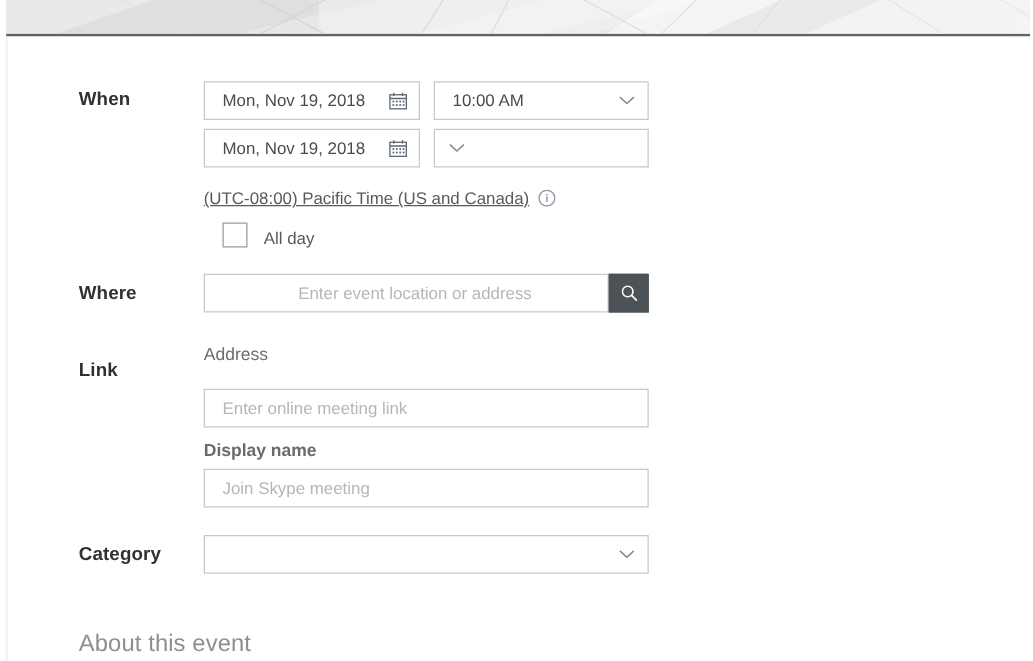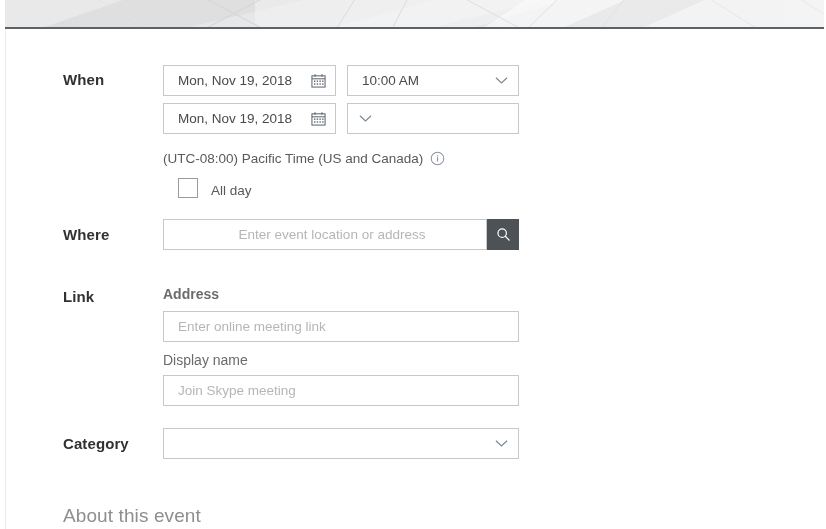--- a/index.html
+++ b/index.html
@@ -46,21 +46,21 @@
 
   
   .cal{width:15px;height:15px;display:block;}
   
   .chev{width:13px;height:9px;display:block;}
   
   .info{width:15px;height:15px;display:block;vertical-align:-3px;margin-left:7px;}
 
   .tz{
     position:absolute;left:163px;font-size:13.5px;color:#5a5a5a;white-space:nowrap;
-    display:flex;
+    display:flex;text-decoration:underline;
   }
 
   .allday{position:absolute;left:163px;display:flex;align-items:flex-end;padding-left:15px;}
   .cbx{
     width:20px;height:20px;box-sizing:border-box;
     border:1px solid #9a9a9a;background:#fff;flex:0 0 auto;
   }
   .allday-label{font-size:13.5px;color:#595959;margin-left:13px;white-space:nowrap;}
 
   .sublabel{
@@ -206,26 +206,26 @@
     </div>
     <div class="searchbtn" style="left:487px;top:192px;">
       <svg viewBox="0 0 16 16">
         <circle cx="6.6" cy="6.6" r="4.5" fill="none" stroke="#ffffff" stroke-width="1.3"></circle>
         <line x1="9.9" y1="9.9" x2="14" y2="14" stroke="#ffffff" stroke-width="1.4" stroke-linecap="round"></line>
       </svg>
     </div>
 
     <div class="row-label" style="top:261px;">Link</div>
 
-    <div class="sublabel" style="top:259px;font-weight:bold;">Address</div>
+    <div class="sublabel" style="top:248px;">Address</div>
     <div class="fld" style="left:163px;top:284px;width:356px;">
       <span class="ph">Enter online meeting link</span>
     </div>
 
-    <div class="sublabel" style="top:325px;">Display name</div>
+    <div class="sublabel" style="top:325px;font-weight:bold;">Display name</div>
     <div class="fld" style="left:163px;top:348px;width:356px;">
       <span class="ph">Join Skype meeting</span>
     </div>
 
     <div class="row-label" style="top:408px;">Category</div>
 
     <div class="fld" style="left:163px;top:401px;width:356px;">
       <span class="txt"></span>
       <span class="adorn">
         <svg class="chev" viewBox="0 0 14 9">

